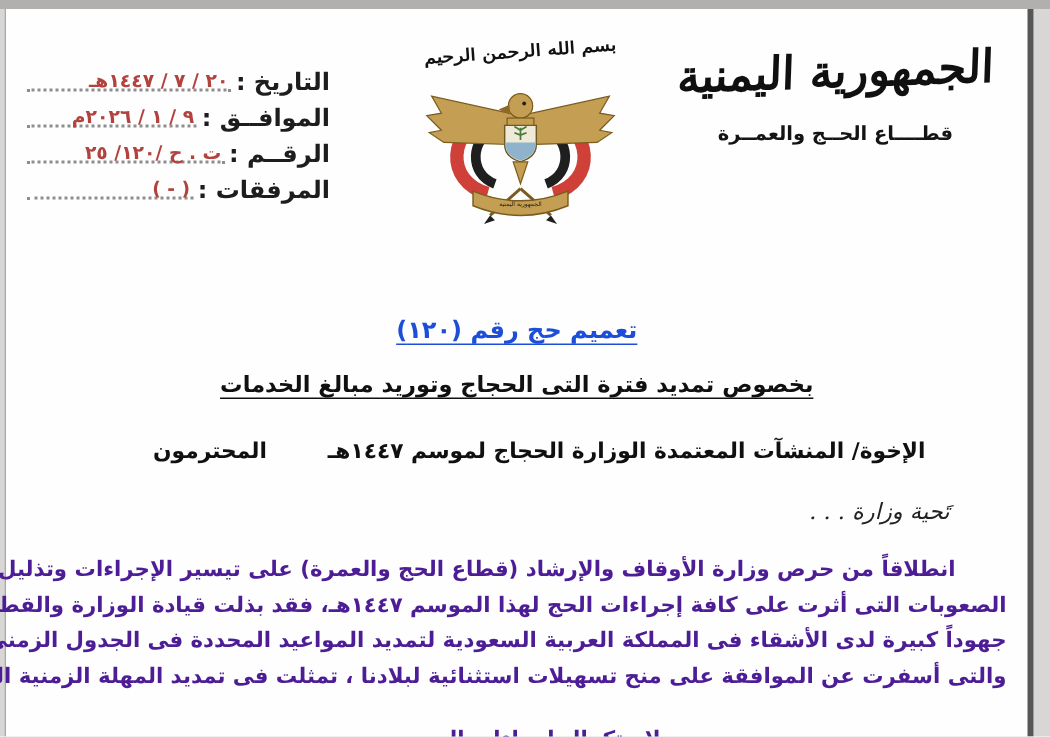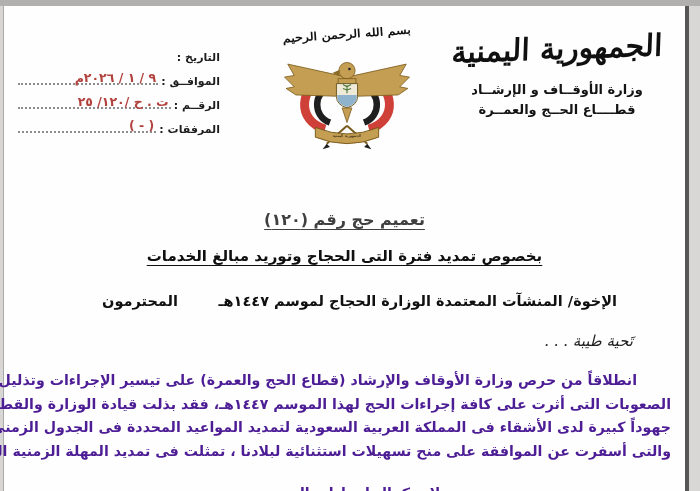--- a/index.html
+++ b/index.html
@@ -19,21 +19,21 @@
     position: absolute; left: 3px; top: 6px; width: 686px; height: 485px;
     background: #fefefe;
     border-left: 1px solid #a8a8a8;
     border-right: 4px solid #565656;
     direction: rtl;
   }
 
   
   .fields { position: absolute; top: 34px; left: 14px; width: 202px; direction: rtl; }
   .frow { display: flex; align-items: flex-end; height: 24px; }
-  .flabel { font-weight: bold; font-size: 11px; color: #1d1d1d; white-space: nowrap; }
+  .flabel { font-weight: bold; font-size: 16px; color: #1d1d1d; white-space: nowrap; }
   .fleader {
     flex: 1; border-bottom: 2px dotted #8d8d8d;
     margin: 0 3px 3px 0; text-align: start; white-space: nowrap;
   }
   .fvalue {
     display: inline-block; color: #b2423d; font-weight: bold;
     font-size: 12.5px; position: relative; top: 3px; padding-right: 2px;
   }
 
   
@@ -57,21 +57,21 @@
     font-family: "DejaVu Serif", serif;
     font-size: 11px; font-weight: bold; margin-top: 12px;
     transform: rotate(-4deg) scaleX(1.15); white-space: nowrap; color: #111;
   }
   .emblem svg { margin-top: 2px; }
 
   
   .title {
     position: absolute; top: 204px; left: 0; width: 100%;
     text-align: center; font-size: 16px; font-weight: bold;
-    text-decoration: underline; text-underline-offset: 4px; color: #404040;
+    text-decoration: underline; text-underline-offset: 4px; color: #1d4ed8;
   }
   .subject {
     position: absolute; top: 241px; left: 0; width: 100%;
     text-align: center; font-size: 15px; font-weight: bold;
     text-decoration: underline; text-underline-offset: 4px; color: #101010;
   }
   .addr {
     position: absolute; top: 287px; right: 68px; left: 98px;
     display: flex; justify-content: space-between; align-items: baseline;
     font-size: 14.5px; font-weight: bold; color: #101010;
@@ -94,20 +94,21 @@
 </head>
 <body>
 
 <div class="topband"></div>
 
 <div class="page">
 
   <div class="fields">
     <div class="frow">
       <span class="flabel">التاريخ :</span>
+      <span class="fleader"><span class="fvalue">٢٠ / ٧ / ١٤٤٧هـ</span></span>
     </div>
     <div class="frow">
       <span class="flabel">الموافــق :</span>
       <span class="fleader"><span class="fvalue">٩ / ١ / ٢٠٢٦م</span></span>
     </div>
     <div class="frow">
       <span class="flabel">الرقــم :</span>
       <span class="fleader"><span class="fvalue">ت . ح /١٢٠/ ٢٥</span></span>
     </div>
     <div class="frow">
@@ -143,33 +144,32 @@
       <polygon points="60,124 55,131 64,128" fill="#1f1f1f"></polygon>
       <polygon points="110,124 115,131 106,128" fill="#1f1f1f"></polygon>
 
       <path d="M46,104 Q85,120 124,104 L124,116 Q85,132 46,116 Z" fill="#c49e52" stroke="#7a5c1e" stroke-width="1.2"></path>
       <text x="85" y="116" text-anchor="middle" font-size="5" fill="#2a2013">الجمهورية اليمنية</text>
     </svg>
   </div>
 
   <div class="lh">
     <div class="lh-rep">الجمهورية اليمنية</div>
-    <div class="lh-min">وزارة الأوقــاف و الإرشــاد</div>
     <div class="lh-sec">قطــــاع الحــج والعمــرة</div>
   </div>
 
   <div class="title">تعميم حج رقم (١٢٠)</div>
   <div class="subject">بخصوص تمديد فترة التى الحجاج وتوريد مبالغ الخدمات</div>
 
   <div class="addr">
     <span>الإخوة/ المنشآت المعتمدة الوزارة الحجاج لموسم ١٤٤٧هـ</span>
     <span>المحترمون</span>
   </div>
 
-  <div class="greet">تَحية طيبة . . .</div>
+  <div class="greet">تَحية وزارة . . .</div>
 
   <div class="bodytext">
     <div class="bline first">انطلاقاً من حرص وزارة الأوقاف والإرشاد (قطاع الحج والعمرة) على تيسير الإجراءات وتذليل</div>
     <div class="bline">الصعوبات التى أثرت على كافة إجراءات الحج لهذا الموسم ١٤٤٧هـ، فقد بذلت قيادة الوزارة والقطاع</div>
     <div class="bline">جهوداً كبيرة لدى الأشقاء فى المملكة العربية السعودية لتمديد المواعيد المحددة فى الجدول الزمنى،</div>
     <div class="bline">والتى أسفرت عن الموافقة على منح تسهيلات استثنائية لبلادنا ، تمثلت فى تمديد المهلة الزمنية المحددة</div>
     <div class="bline last">لاستكمال إجراءات الموسم.</div>
   </div>
 
 </div>

